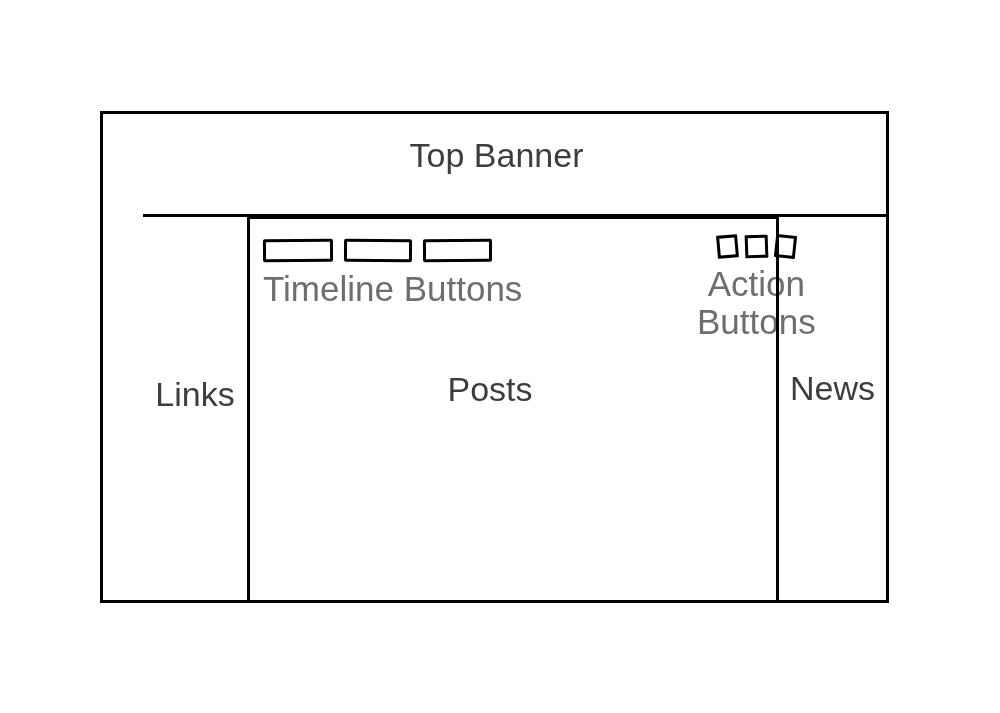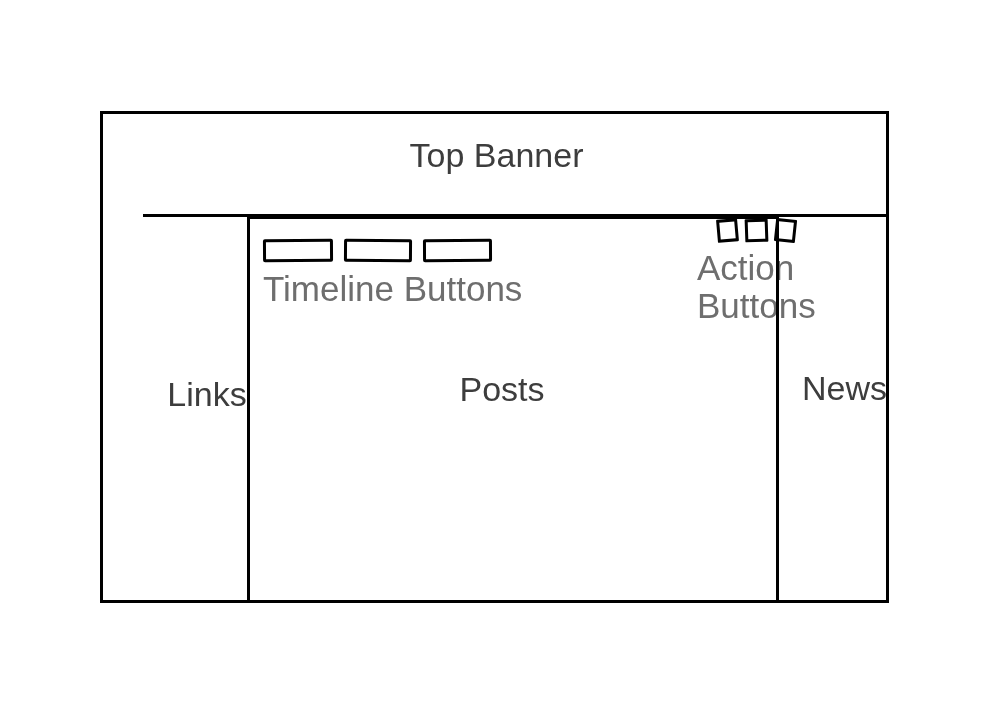--- a/index.html
+++ b/index.html
@@ -41,21 +41,21 @@
     white-space: nowrap;
   }
   .banner .h-label { transform: translate(-18px, -9px); }
   
   .columns { display: flex; width: 100%; height: 383px; }
   .col { position: relative; height: 100%; }
   .col-links { width: 107px; border-right: 3px solid var(--stroke); }
   .col-main  { flex: 1; border-top: 2px solid var(--stroke); }
   .col-news  { width: 110px; border-left: 3px solid var(--stroke); }
   .links-label, .posts-label, .news-label {
-    position: absolute; left: 12px; width: 100%; text-align: center; display: block;
+    position: absolute; left: 0; width: 100%; text-align: center; display: block;
   }
   .links-label { top: 157px; }
   .posts-label { top: 150px; transform: translateX(-23px); }
   .news-label  { top: 151px; }
   
   .timeline-group { position: absolute; left: 13px; top: 20px; }
   .timeline-row { display: flex; gap: 11px; }
   .timeline-btn {
     width: 70px; height: 23px;
     border: 3px solid var(--stroke);
@@ -66,21 +66,21 @@
   .timeline-btn:nth-child(2) { width: 68px; transform: rotate(0.4deg); }
   .timeline-btn:nth-child(3) { width: 69px; transform: rotate(-0.3deg); }
   .caption {
     font-size: 35px;
     line-height: 32px;
     color: var(--caption-text);
     white-space: nowrap;
   }
   .timeline-group .caption { margin-top: 11px; }
   
-  .action-group { position: absolute; left: 447px; top: 0; }
+  .action-group { position: absolute; left: 447px; top: 16px; text-align: center; }
   .action-row { display: flex; gap: 7px; margin-left: 20px; }
   .action-btn {
     width: 21px; height: 23px;
     border: 3px solid var(--stroke);
     border-radius: 1px;
     background: var(--page-bg);
   }
   .action-btn:nth-child(1) { transform: rotate(-5deg); }
   .action-btn:nth-child(2) { transform: rotate(-2deg); width: 23px; }
   .action-btn:nth-child(3) { transform: rotate(6deg); }

